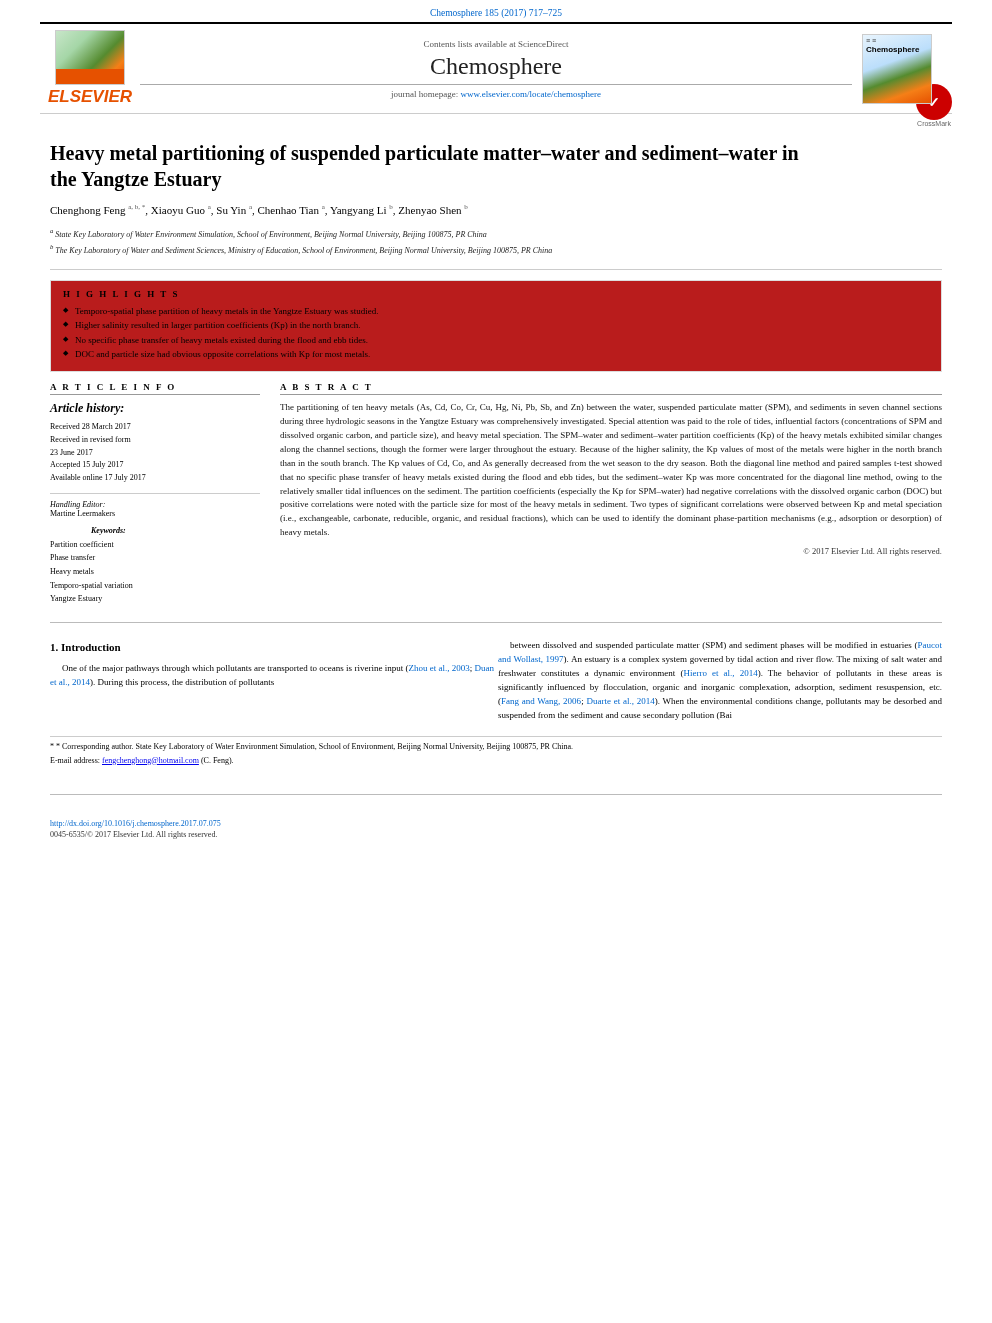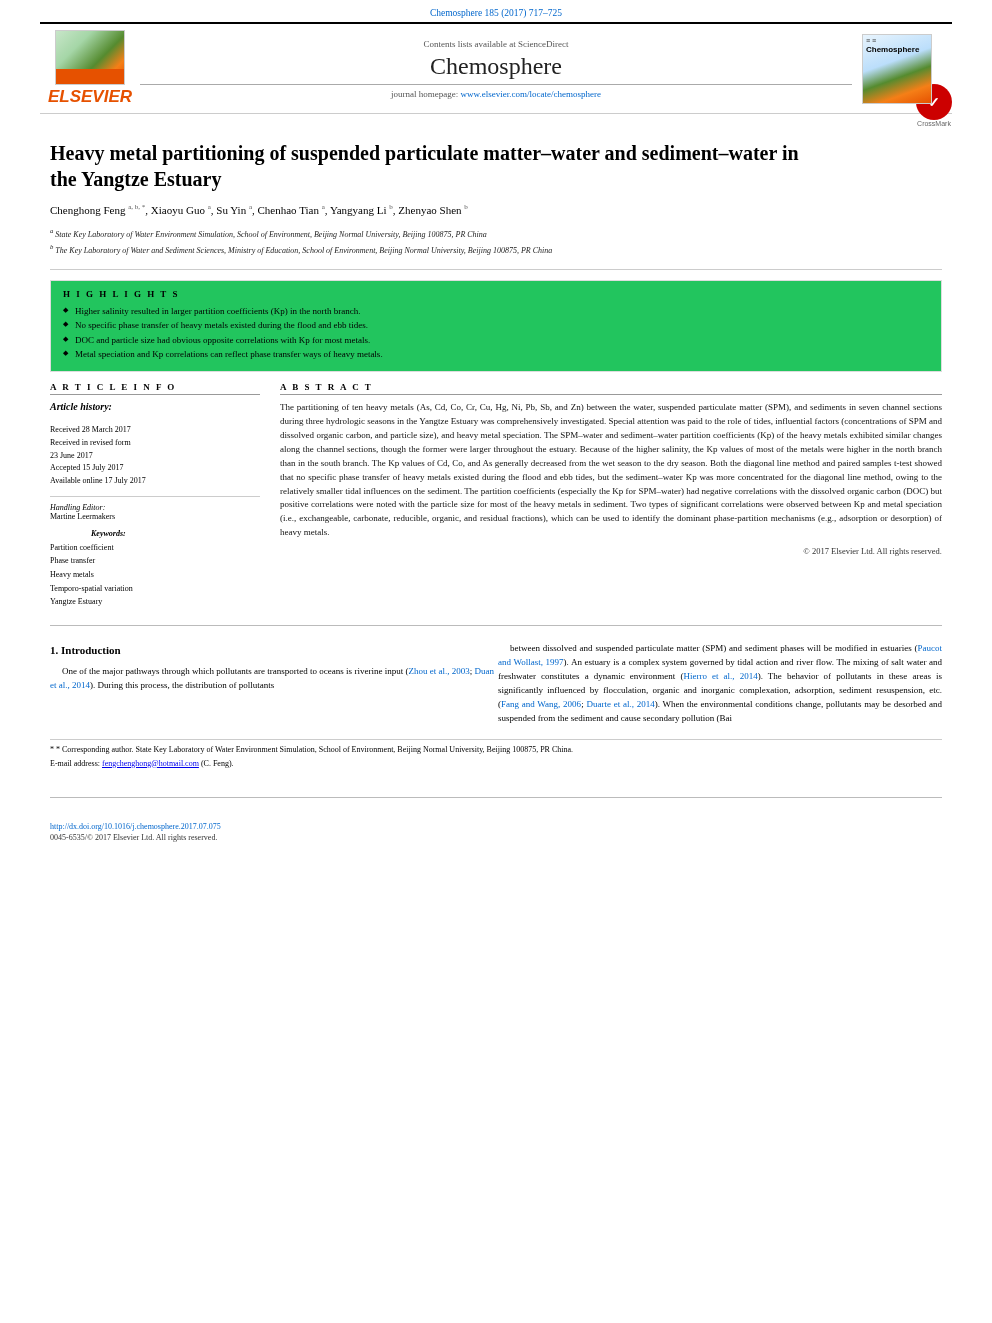--- a/index.html
+++ b/index.html
@@ -194,21 +194,21 @@
       border: none;
       border-top: 1px solid #ccc;
       margin: 8px 0;
     }
 
     
     .highlights-section {
       border: 1px solid #ddd;
       padding: 8px 12px;
       margin: 10px 0;
-      background: #22c55e;
+      background: #b91c1c;
     }
     .highlights-title {
       font-size: 9px;
       font-weight: bold;
       letter-spacing: 2px;
       text-transform: uppercase;
       margin-bottom: 6px;
       color: #000;
     }
     .highlights-list {
@@ -248,24 +248,24 @@
       font-size: 9px;
       font-weight: bold;
       letter-spacing: 2px;
       text-transform: uppercase;
       border-bottom: 1px solid #999;
       padding-bottom: 2px;
       margin-bottom: 6px;
     }
 
     .article-history-label {
-      font-size: 10px;
+      font-size: 12px;
       font-style: italic;
       font-weight: bold;
-      margin-bottom: 12px;
+      margin-bottom: 5px;
     }
     .article-history-items {
       font-size: 8px;
       line-height: 1.6;
       margin-bottom: 8px;
     }
 
     .handling-editor {
       font-size: 8px;
       margin-bottom: 8px;
@@ -416,24 +416,24 @@
   <div class="affiliations">
     <div><sup>a</sup> <span>State Key Laboratory of Water Environment Simulation, School of Environment, Beijing Normal University, Beijing 100875, PR China</span></div>
     <div><sup>b</sup> <span>The Key Laboratory of Water and Sediment Sciences, Ministry of Education, School of Environment, Beijing Normal University, Beijing 100875, PR China</span></div>
   </div>
 
   <hr class="section-rule">
 
   <div class="highlights-section">
     <div class="highlights-title">H I G H L I G H T S</div>
     <ul class="highlights-list">
+      <li>Temporo-spatial phase partition of heavy metals in the Yangtze Estuary was studied.</li>
       <li>Higher salinity resulted in larger partition coefficients (Kp) in the north branch.</li>
       <li>No specific phase transfer of heavy metals existed during the flood and ebb tides.</li>
       <li>DOC and particle size had obvious opposite correlations with Kp for most metals.</li>
-      <li>Metal speciation and Kp correlations can reflect phase transfer ways of heavy metals.</li>
     </ul>
   </div>
 
   <div class="two-col">
 
     <div class="col-left">
       <div class="info-section-title">A R T I C L E   I N F O</div>
 
       <div class="article-history-label">Article history:</div>
       <div class="article-history-items">

